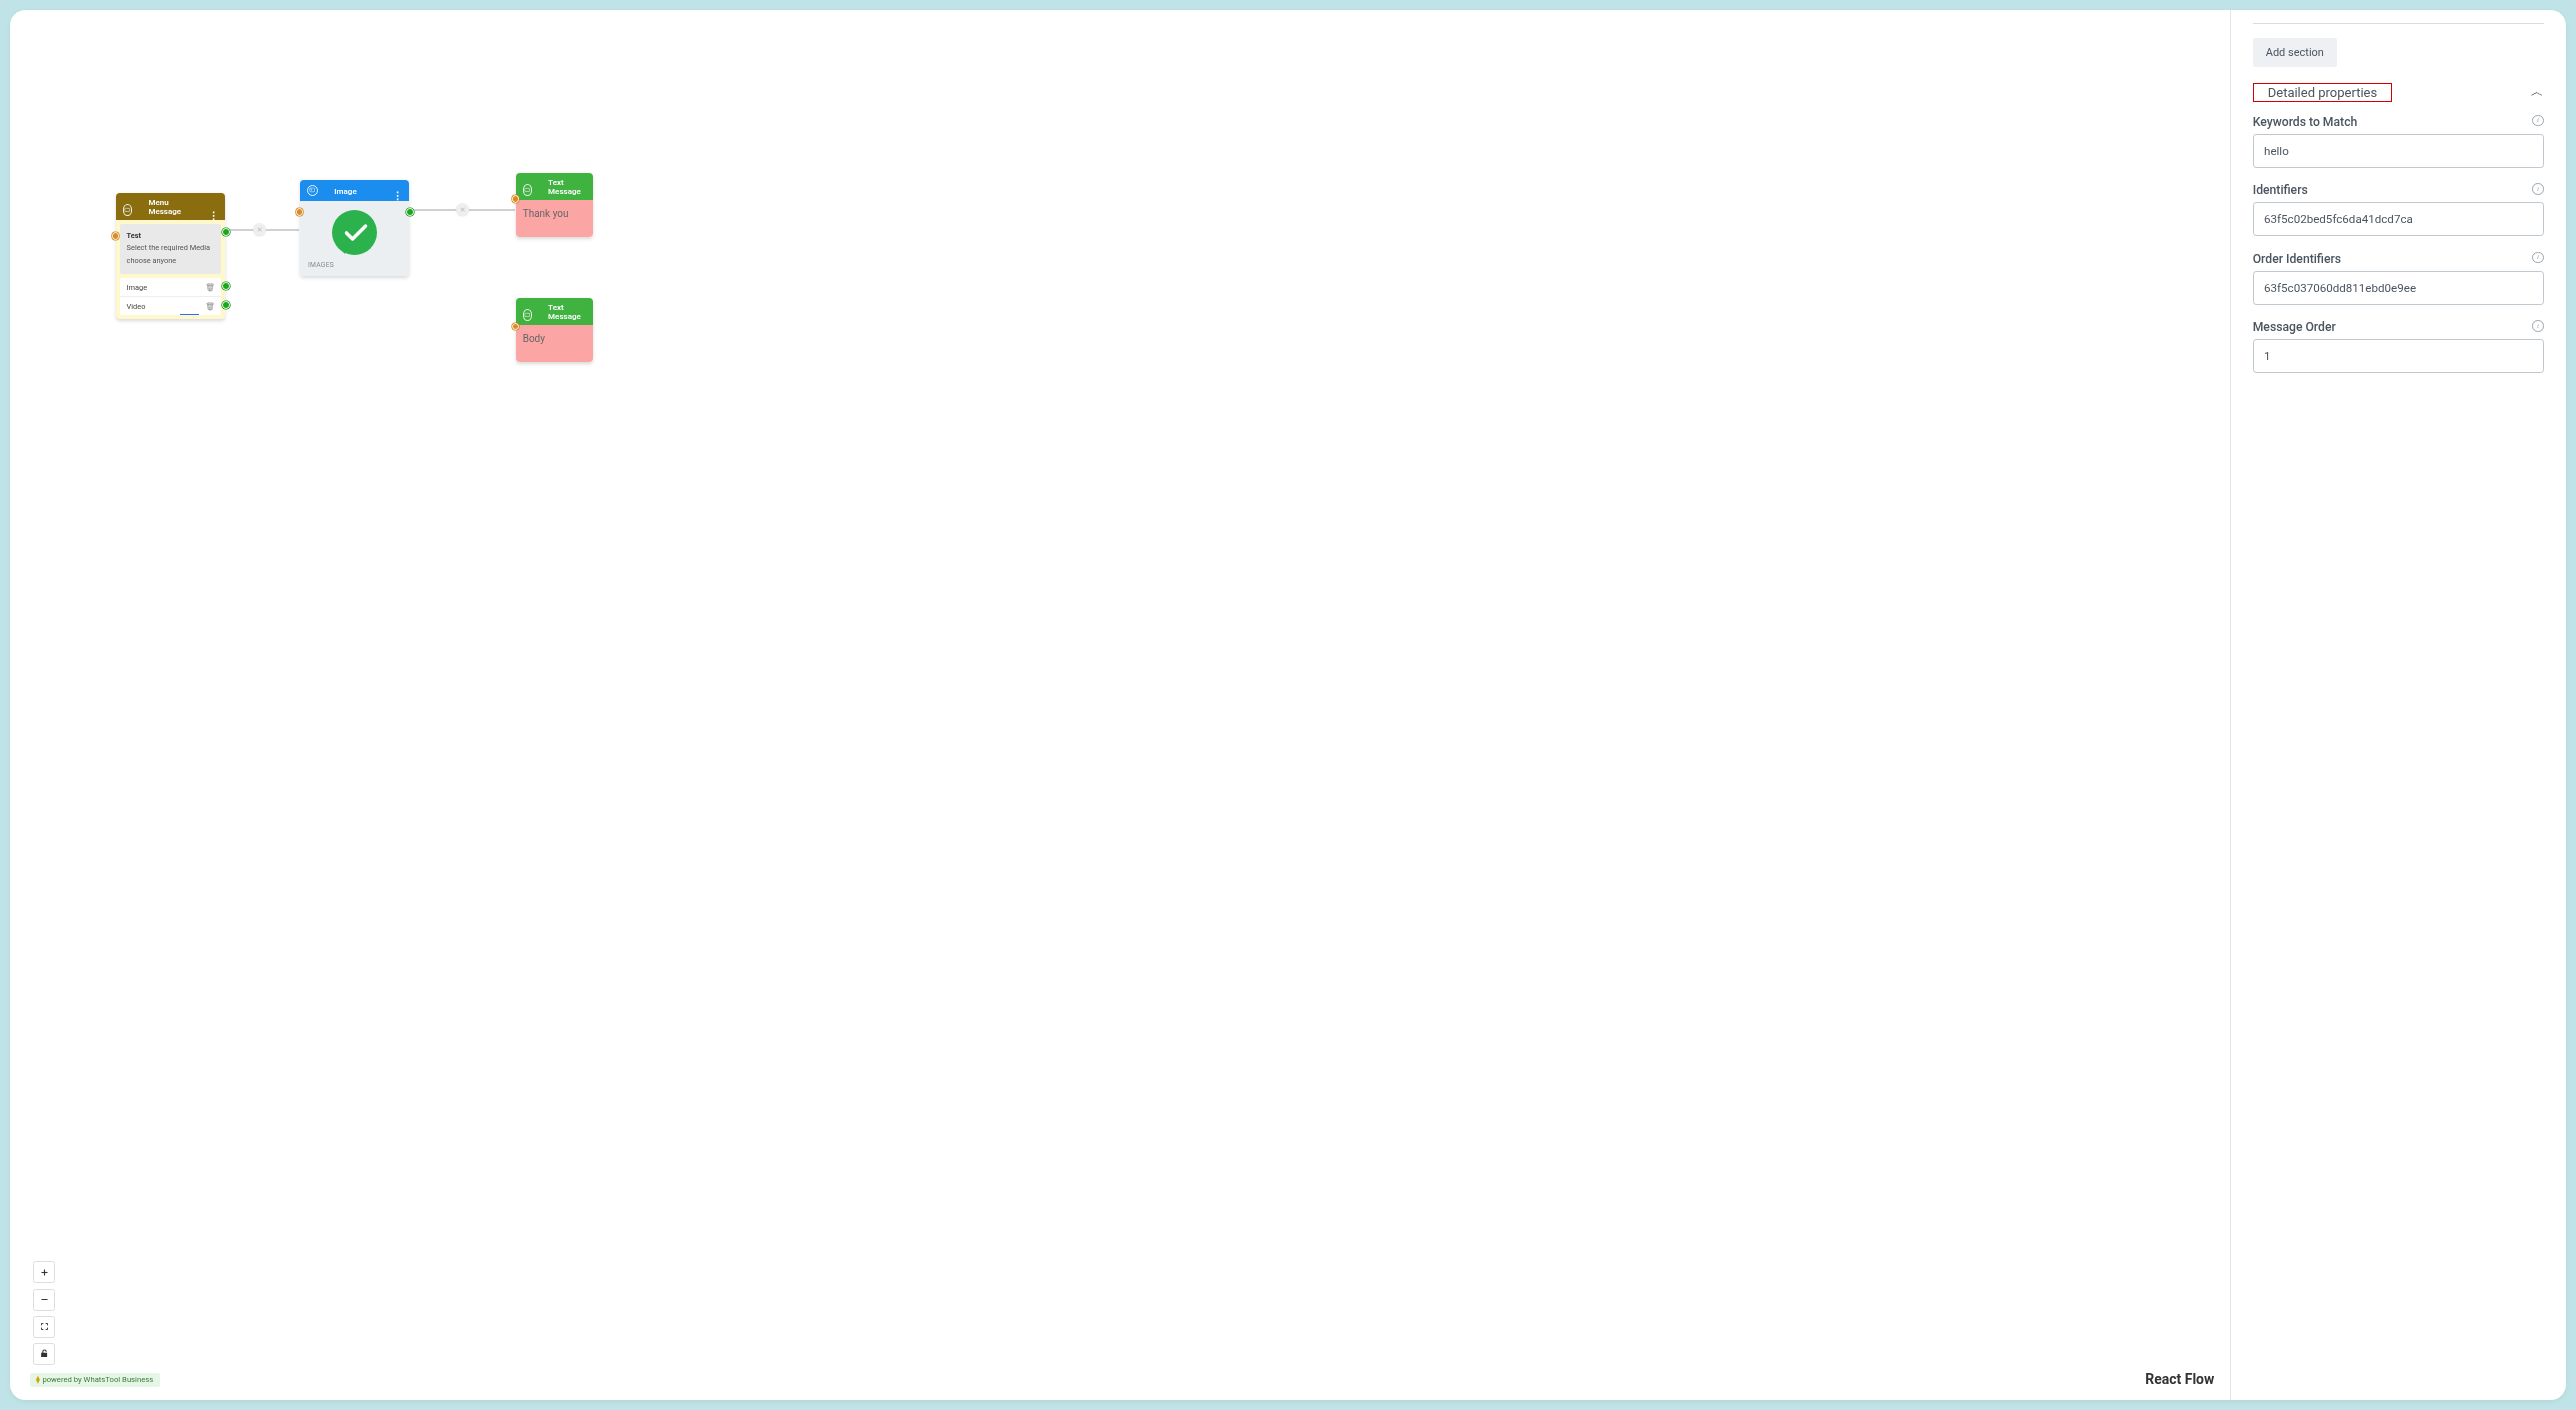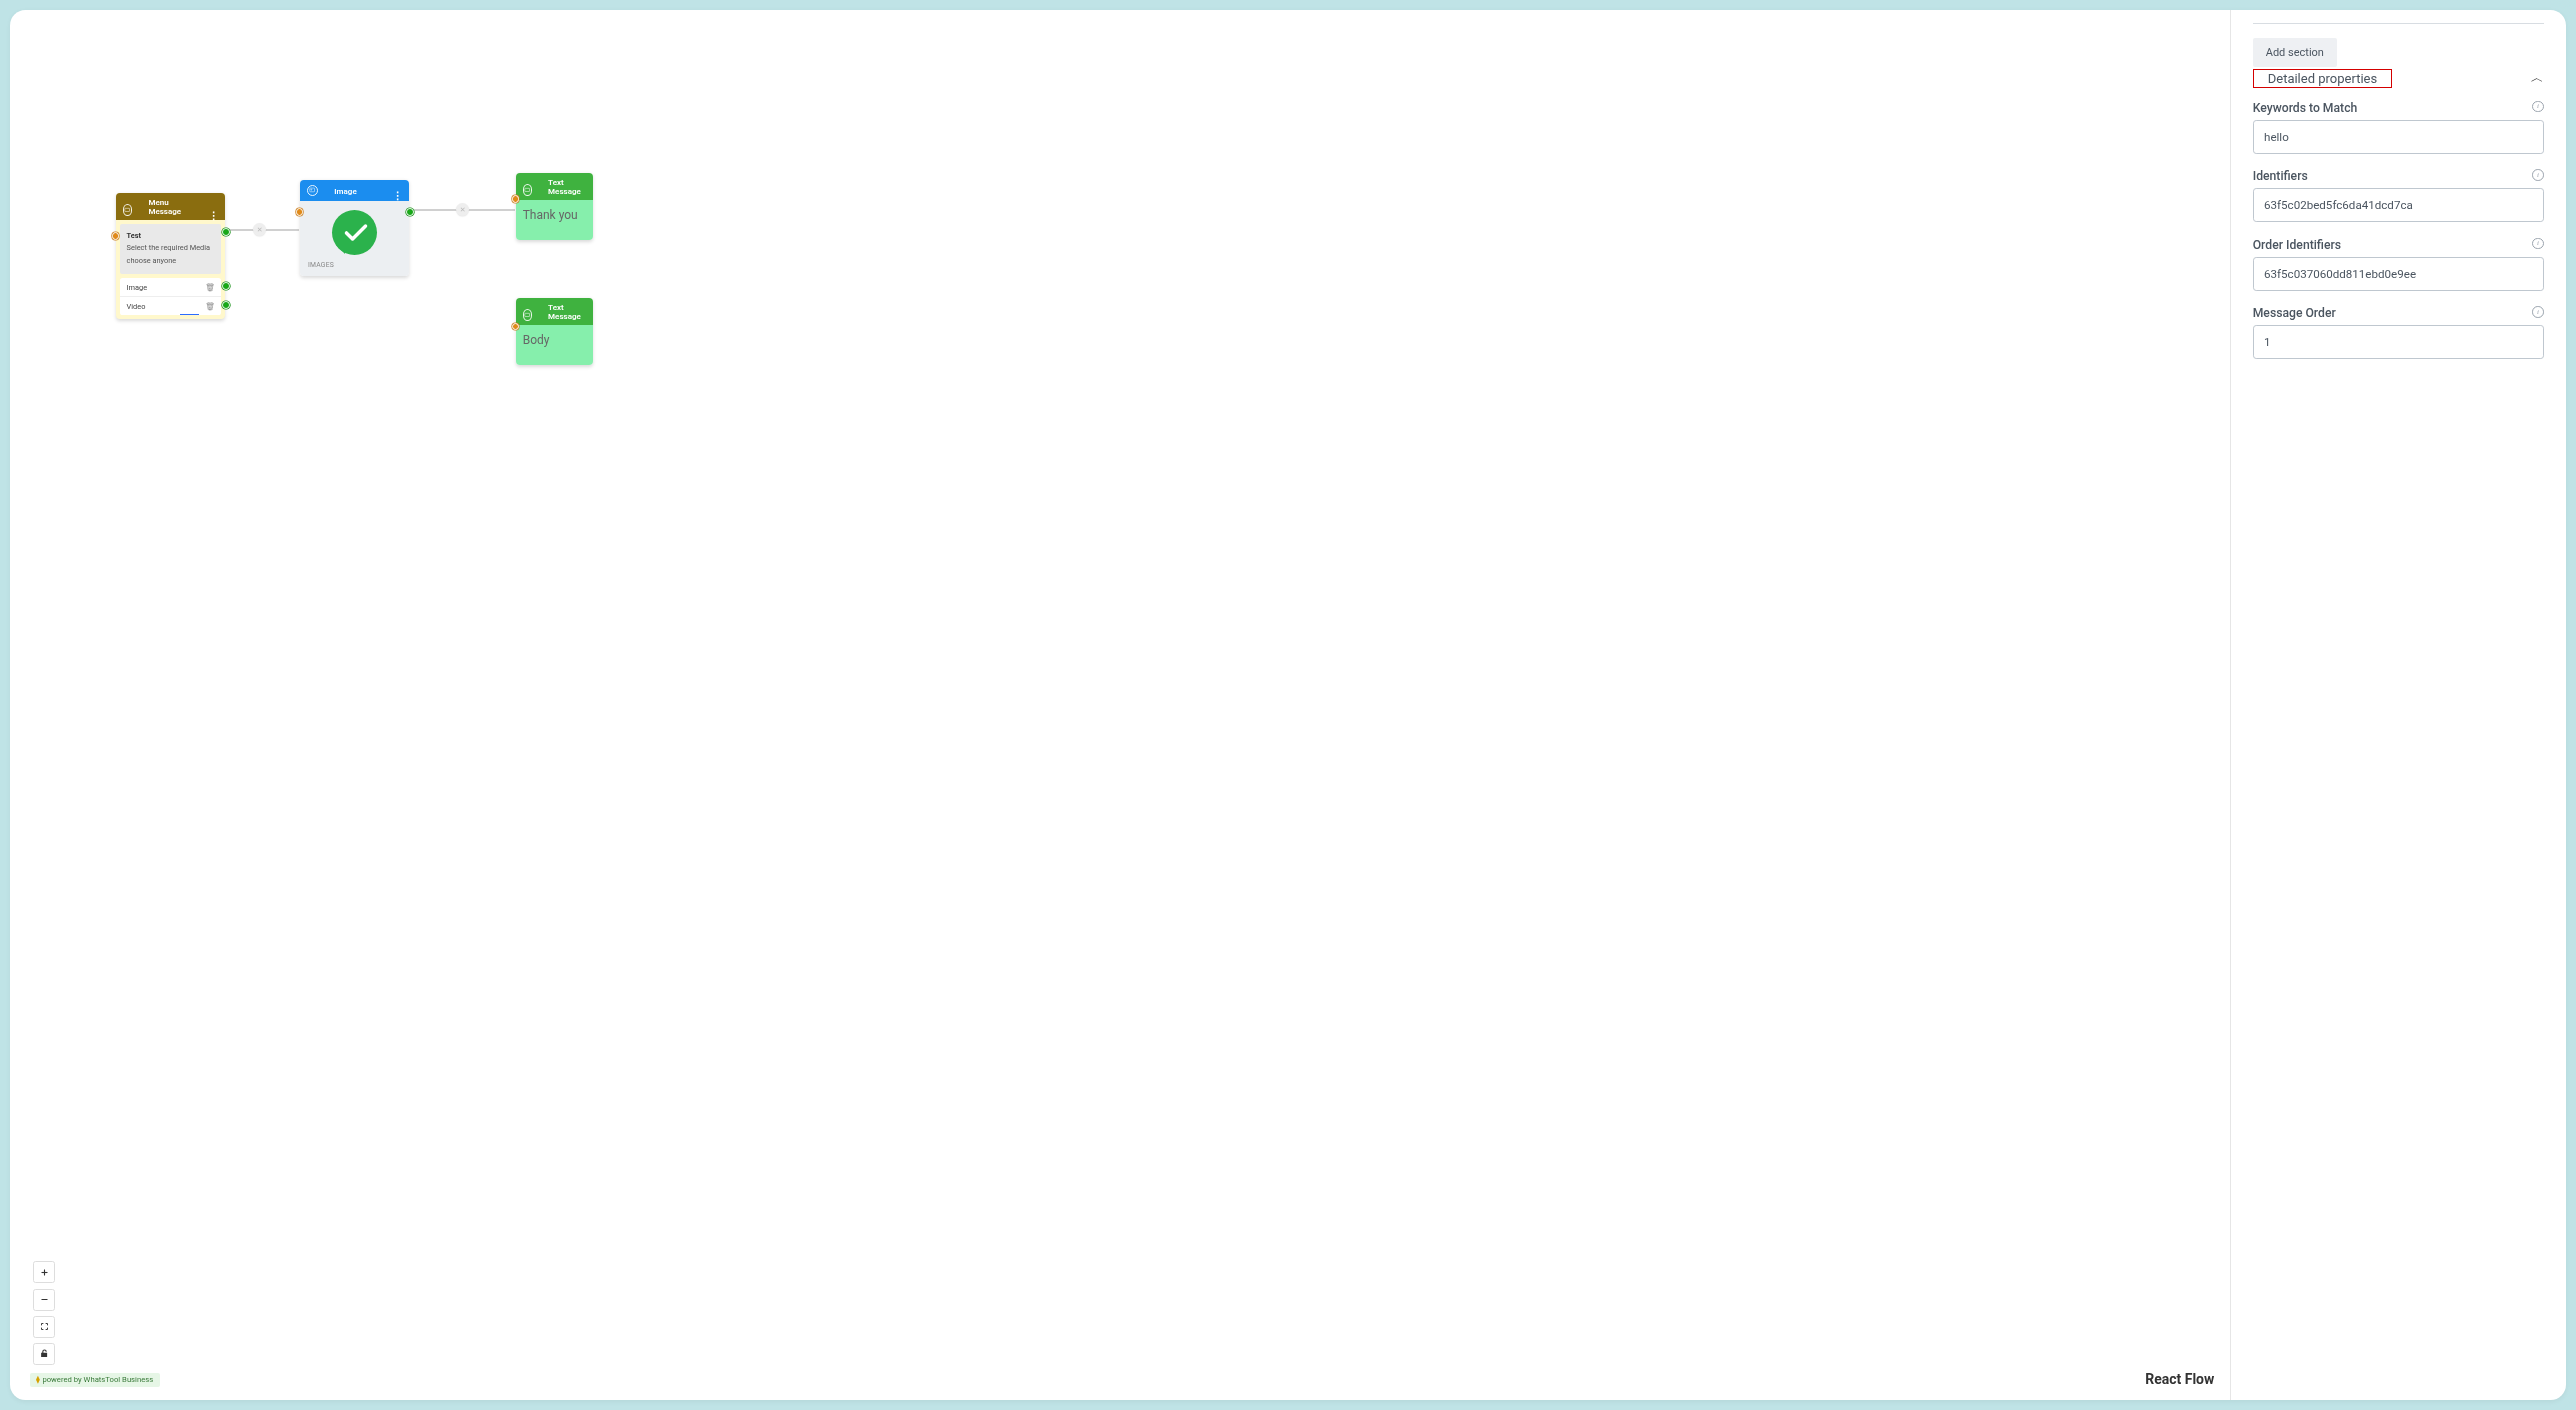--- a/index.html
+++ b/index.html
@@ -30,36 +30,36 @@
   .img-node .node-head{background:#1b8def}
   .img-body{padding:5.1px;text-align:center;background:#eceff2;border-radius:0 0 3.9px 3.9px}
   .wa{width:45px;height:45px;border-radius:50%;background:#2bb24c;margin:3.9px auto 2.6px;position:relative}
   .wa:after{content:"";position:absolute;left:3.9px;bottom:1.3px;border-top:9px solid #2bb24c;border-left:9px solid transparent}
   .wa svg{position:absolute;top:11.6px;left:10.3px;width:26px;height:23px;stroke:#fff;stroke-width:8;fill:none;stroke-linecap:round;stroke-linejoin:round}
   .img-cap{text-align:left;font-size:6.8px;color:#888;padding:3.9px 2.6px 1.3px;letter-spacing:0.2px}
   
   .txt1{left:506px;top:163px;width:77px}
   .txt2{left:506px;top:288px;width:77px}
   .txt-head{background:#3fb23f}
-  .txt-body{background:#86efac;padding:7.7px 6.4px 18px;font-size:12px;color:#666;border-radius:0 0 3.9px 3.9px}
+  .txt-body{background:#fca5a5;padding:7.7px 6.4px 18px;font-size:10px;color:#666;border-radius:0 0 3.9px 3.9px}
   
   .port{position:absolute;width:7.7px;height:7.7px;border-radius:50%}
   .p-in{background:#e08a1a;border:1.3px solid #fff;box-shadow:0 0 0 0.6px #c87814}
   .p-out{background:#18a818;border:1.3px solid #fff;box-shadow:0 0 0 0.6px #0f8a0f}
   .edge{position:absolute;height:1.3px;background:#d0d0d0}
   .edge-x{position:absolute;width:13px;height:13px;border-radius:50%;background:#eee;color:#bbb;display:flex;align-items:center;justify-content:center;font-size:7px;box-shadow:0 0.6px 1.3px rgba(0,0,0,.1)}
   
   .controls{position:absolute;left:23px;bottom:35px;display:flex;flex-direction:column;gap:5.1px}
   .controls button{width:22px;height:22px;border:0.6px solid #ddd;background:#fff;border-radius:2.6px;display:flex;align-items:center;justify-content:center;color:#333;cursor:pointer}
   .powered{position:absolute;left:19.3px;bottom:13px;background:#e6f6e6;padding:2.6px 6.4px;font-size:7.7px;color:#3a7a3a;border-radius:1.9px;display:flex;align-items:center;gap:2.6px}
   .rf{position:absolute;right:15.4px;bottom:13px;font-size:14px;font-weight:700;color:#333}
   
   .panel{width:335px;padding:11.6px 22px 19.3px;overflow:auto}
   .panel hr{border:none;border-top:1px solid #d8dde2;margin:1.3px 0 14px}
-  .add-sec{background:#eef0f3;border:none;padding:7.7px 13px;font-size:11px;color:#4b5560;border-radius:2px;cursor:pointer;margin-bottom:2px}
+  .add-sec{background:#eef0f3;border:none;padding:7.7px 13px;font-size:11px;color:#4b5560;border-radius:2px;cursor:pointer;margin-bottom:16px}
   .sec-head{display:flex;align-items:center;justify-content:space-between;margin-bottom:13px}
   .sec-title{border:1.9px solid #d40000;padding:1px 14px;font-size:13px;color:#4b5560}
   .chev{font-size:13px;color:#333}
   .field{margin-bottom:15.4px}
   .f-row{display:flex;justify-content:space-between;margin-bottom:5.1px}
   .f-label{font-size:12.2px;color:#4b5560;font-weight:500}
   .info{width:11.6px;height:11.6px;border:1px solid #9aa3ad;color:#9aa3ad;border-radius:50%;display:flex;align-items:center;justify-content:center;font-size:7px;font-style:italic;font-family:Georgia,serif}
   .f-input{width:100%;border:1px solid #bfc7cf;border-radius:3.2px;padding:9px 10.3px;font-size:11.6px;color:#4b5560;background:#fff}
 </style>
 </head>

